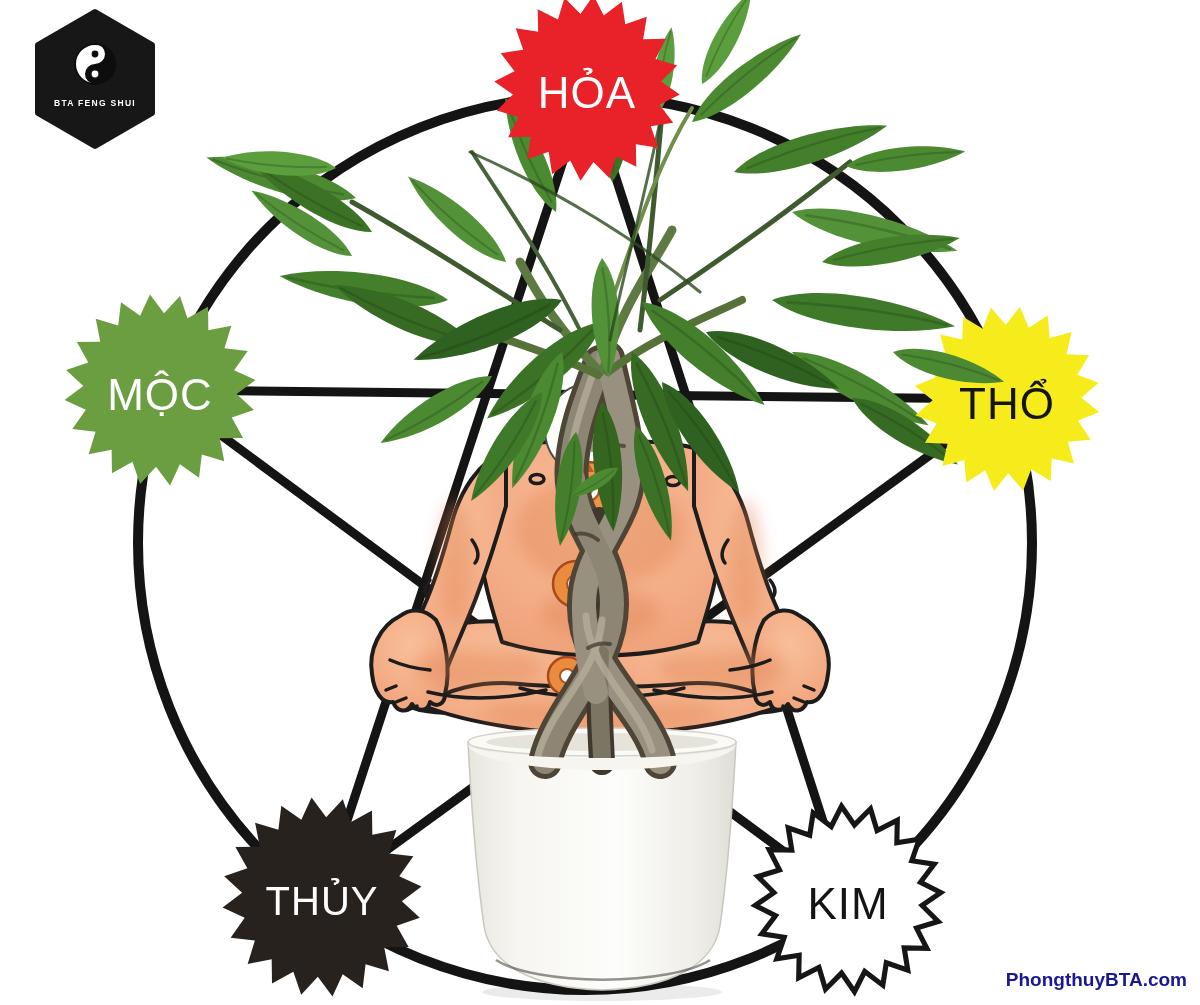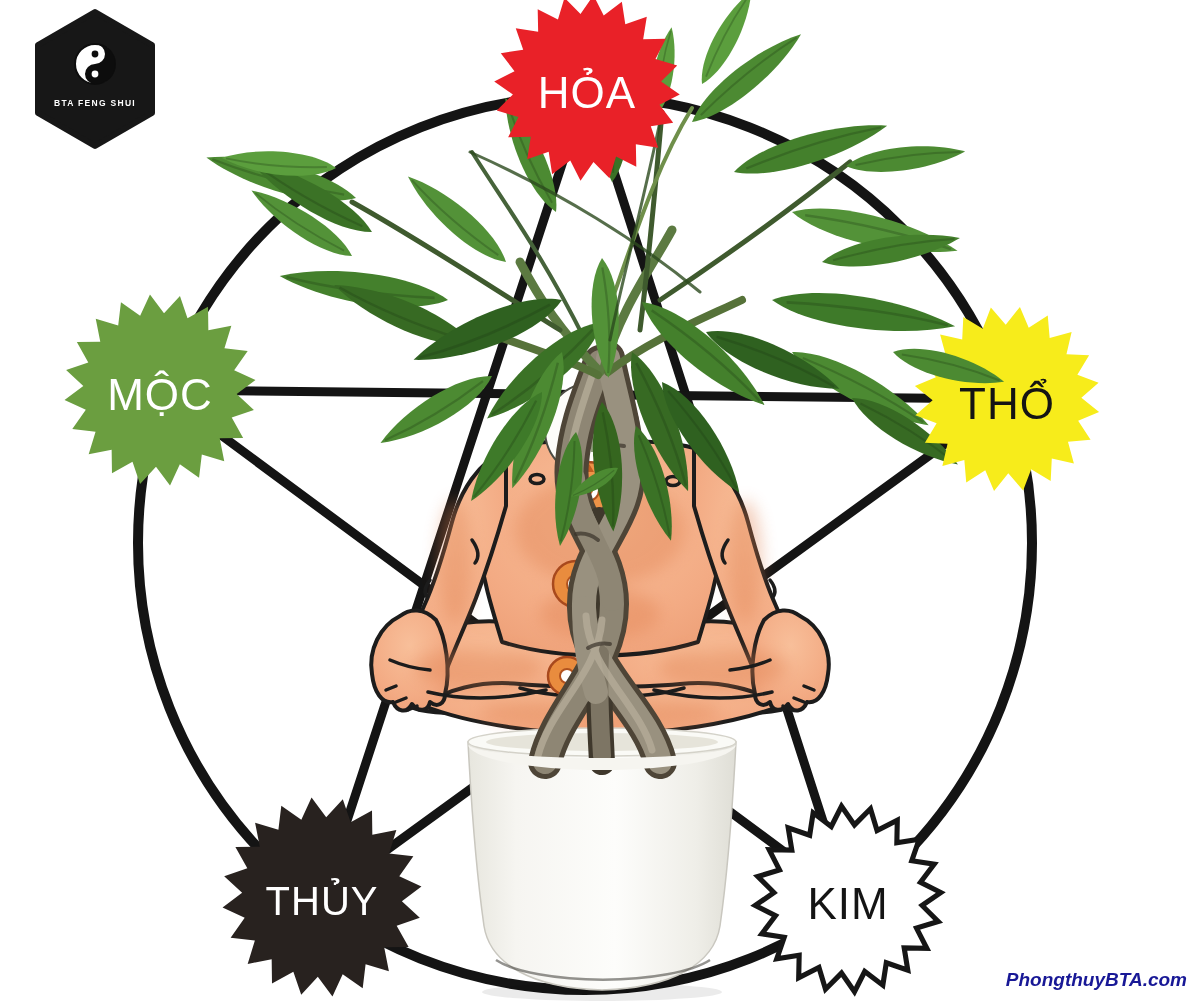--- a/index.html
+++ b/index.html
@@ -2,21 +2,21 @@
 <html><head>
 <meta charset="utf-8">
 <style>
   html,body{margin:0;padding:0;background:#ffffff;}
   .stage{position:relative;width:1200px;height:1005px;background:#ffffff;overflow:hidden;
          font-family:"Liberation Sans",sans-serif;}
   .stage svg{position:absolute;left:0;top:0;}
   .badge-label{font-family:"Liberation Sans",sans-serif;letter-spacing:1px;}
   .logo-text{font-family:"Liberation Sans",sans-serif;font-weight:bold;letter-spacing:1.3px;}
   .watermark{position:absolute;right:13px;bottom:14px;font-size:19px;font-weight:bold;
-             color:#181896;font-family:"Liberation Sans",sans-serif;font-style:italic;}
+             color:#181896;font-family:"Liberation Sans",sans-serif;}
 </style>
 </head>
 <body>
 
 <div class="stage">
 <svg width="1200" height="1005" viewBox="0 0 1200 1005" xmlns="http://www.w3.org/2000/svg">
   <defs>
     <radialGradient id="skinG" cx="0.5" cy="0.35" r="0.85">
       <stop offset="0" stop-color="#f8bf9a"></stop>
       <stop offset="0.6" stop-color="#f3ab84"></stop>

